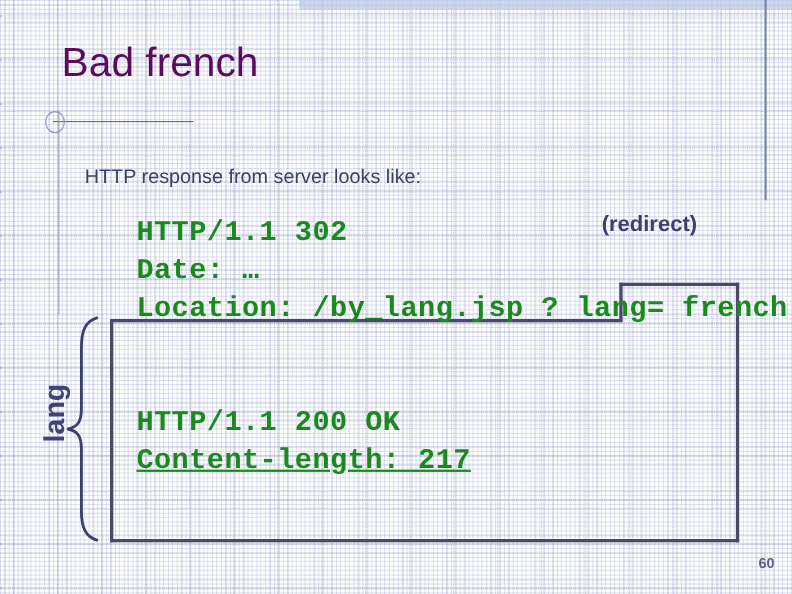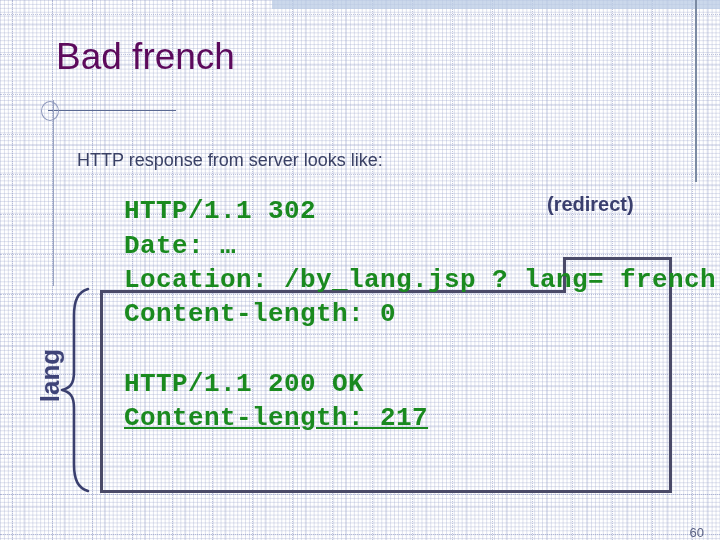--- a/index.html
+++ b/index.html
@@ -200,23 +200,24 @@
     font-size: 26px;
     font-weight: 700;
     color: #3f4478;
     letter-spacing: 0px;
   }
 
   
   .page-number {
     position: absolute;
     right: 16px;
-    bottom: 0;
+    bottom: 21px;
     font-size: 13px;
     color: #5b6285;
+    font-weight: bold;
   }
 </style>
 </head>
 <body>
 
 <div id="slide">
 
   <div class="gridlayer">
     <div class="gv" style="left:12px"></div>
     <div class="gv" style="left:52px"></div>
@@ -270,21 +271,20 @@
     <div class="cb-seg cb-riser"></div>
     <div class="cb-seg cb-top-left"></div>
     <div class="cb-seg cb-left"></div>
     <div class="cb-seg cb-bottom"></div>
     <div class="cb-seg cb-right"></div>
   </div>
 
   <div class="code l1">HTTP/1.1 302</div>
   <div class="code l2">Date: …</div>
   <div class="code l3">Location: /by_lang.jsp ? lang= french</div>
-  <div class="code l4">Content-length: 0</div>
   <div class="code l5">HTTP/1.1 200 OK</div>
   <div class="code l6">Content-length: 217</div>
 
   <div class="brace">
     <svg width="34" height="208" viewBox="0 0 34 208" fill="none" xmlns="http://www.w3.org/2000/svg">
       <path d="M30 3 C20 6, 16 14, 16 30 L16 86 C16 98, 12 102, 4 104
                C12 106, 16 110, 16 122 L16 178 C16 194, 20 202, 30 205" stroke="#3a3f6e" stroke-width="2.6" fill="none" stroke-linecap="round" stroke-linejoin="round"></path>
     </svg>
   </div>
 

